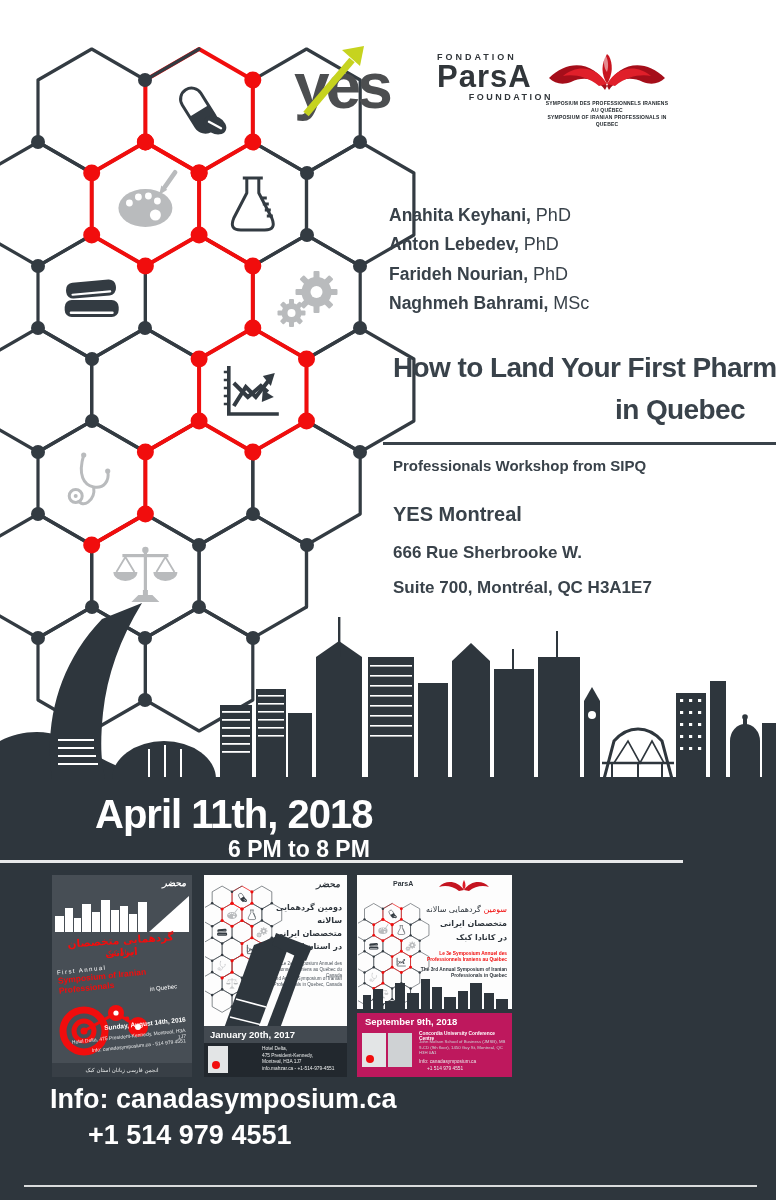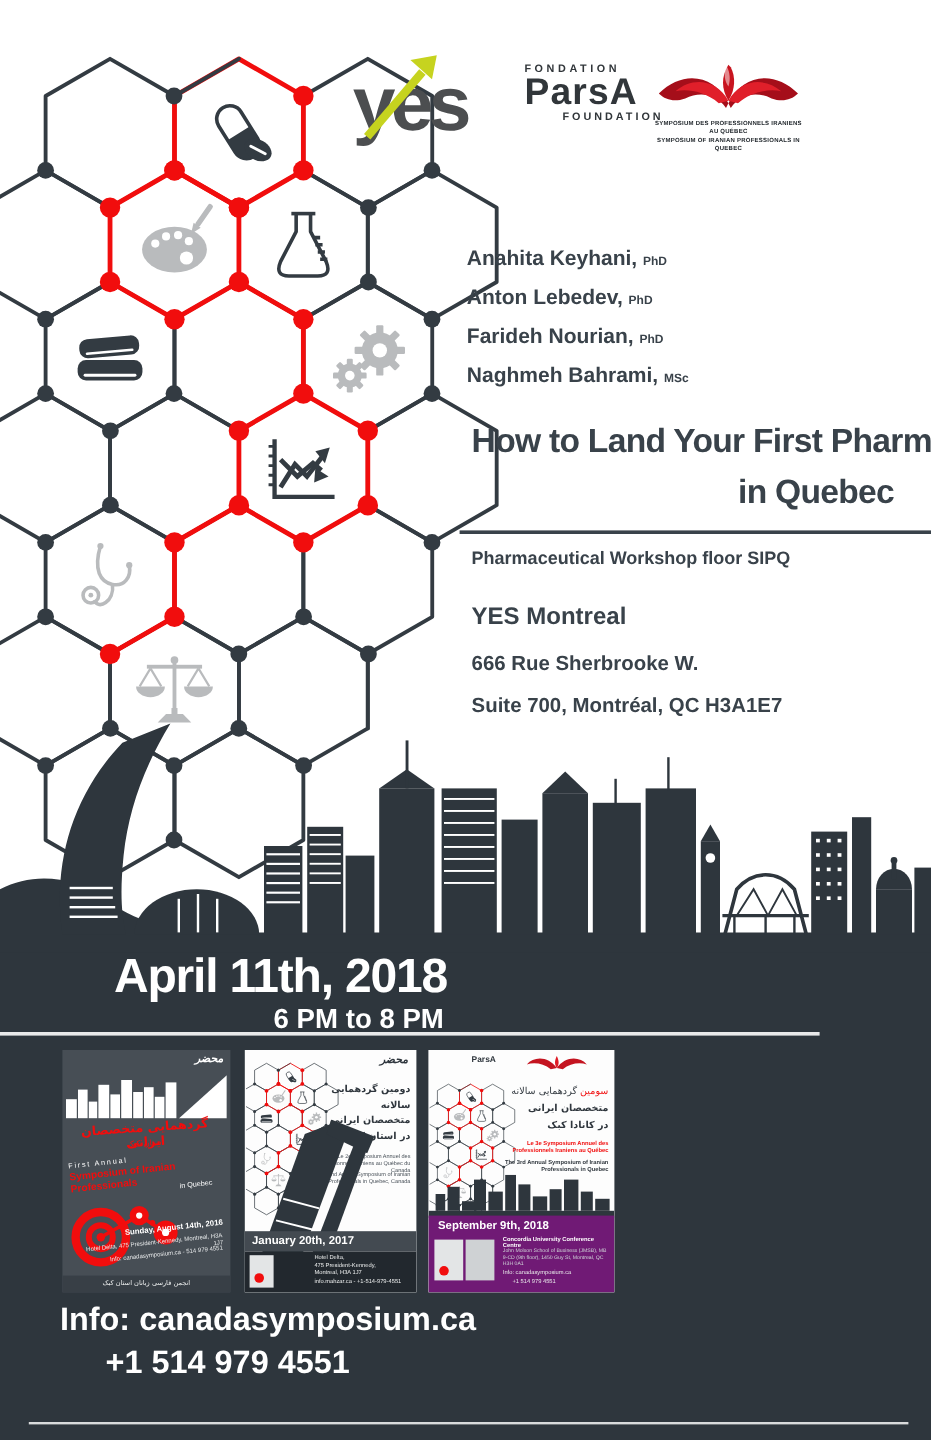--- a/index.html
+++ b/index.html
@@ -13,21 +13,21 @@
   .parsa{left:437px;top:52px;width:116px;color:#31363a;}
   .parsa .p-top{font-size:9px;letter-spacing:3px;font-weight:bold;}
   .parsa .p-name{font-size:31px;font-weight:bold;letter-spacing:1px;line-height:30px;}
   .parsa .p-bot{font-size:9px;letter-spacing:2.5px;font-weight:bold;text-align:right;}
   .sipq{left:543px;top:52px;width:128px;text-align:center;}
   .sipq .cap{font-size:5px;font-weight:bold;color:#23292e;line-height:7px;letter-spacing:.2px;}
 
   
   .speakers{left:389px;top:201px;}
   .spk{font-size:17.5px;font-weight:bold;line-height:29.4px;}
-  .spk .deg{font-size:10px;font-weight:bold;}
+  .spk .deg{font-size:18px;font-weight:normal;}
   .title-block{left:393px;top:352px;width:352px;}
   .t1{font-size:28px;font-weight:bold;letter-spacing:-.6px;white-space:nowrap;}
   .t2{font-size:28px;font-weight:bold;letter-spacing:-.6px;text-align:right;margin-top:10px;}
   .hr-ink{left:383px;top:442px;width:393px;height:3px;background:var(--ink,#39424a);}
   .subtitle{left:393px;top:457px;font-size:15px;font-weight:bold;}
   .venue{left:393px;top:503px;font-size:20px;font-weight:bold;}
   .addr{font-size:17px;font-weight:bold;}
   .addr1{left:393px;top:543px;}
   .addr2{left:393px;top:578px;}
 
@@ -69,21 +69,21 @@
   .thumb{position:absolute;background:#e3e5e6;}
   .thumb .dot{position:absolute;left:4px;bottom:4px;width:8px;height:8px;border-radius:50%;background:var(--red,#f10d0d);}
   .p2 .addr-lines{position:absolute;left:58px;top:3px;width:82px;color:#eceeee;font-size:4.8px;line-height:6.6px;}
   .p3 .parsa-mini{left:36px;top:5px;font-size:7px;font-weight:bold;color:#2f363d;}
   .p3 .fa-l1{left:60px;top:30px;width:90px;font-size:8px;font-weight:normal;color:#2f363d;text-align:right;}
   .p3 .fa-l1 .red{color:var(--red,#f10d0d);}
   .p3 .fa-l2{left:60px;top:44px;width:90px;font-size:8px;font-weight:bold;color:#2f363d;text-align:right;}
   .p3 .fa-l3{left:60px;top:58px;width:90px;font-size:8px;font-weight:bold;color:#2f363d;text-align:right;}
   .p3 .fr{left:58px;top:76px;width:92px;color:var(--red,#f10d0d);font-size:4.8px;font-weight:bold;line-height:6.2px;text-align:right;}
   .p3 .en{left:58px;top:92px;width:92px;color:#2f363d;font-size:4.8px;font-weight:bold;line-height:6.2px;text-align:right;}
-  .p3 .darksec{left:0;top:138px;width:155px;height:64px;background:#701a75;}
+  .p3 .darksec{left:0;top:138px;width:155px;height:64px;background:#be185d;}
   .p3 .d-date{position:absolute;left:8px;top:3px;color:#fff;font-size:9.5px;font-weight:bold;}
   .p3 .d-venue{position:absolute;left:62px;top:18px;width:90px;color:#fff;font-size:4.8px;font-weight:bold;}
   .p3 .d-addr{position:absolute;left:62px;top:26px;width:90px;color:#cfd4d8;font-size:4.3px;line-height:5.6px;}
   .p3 .d-info{position:absolute;left:62px;top:46px;width:90px;color:#e8e9ea;font-size:4.8px;}
   .p3 .d-phone{position:absolute;left:70px;top:53px;width:90px;color:#e8e9ea;font-size:4.8px;}
 </style>
 </head>
 <body>
 
 <div class="poster">
@@ -298,21 +298,21 @@
     <div class="spk"><span>Anton Lebedev,</span> <span class="deg">PhD</span></div>
     <div class="spk"><span>Farideh Nourian,</span> <span class="deg">PhD</span></div>
     <div class="spk"><span>Naghmeh Bahrami,</span> <span class="deg">MSc</span></div>
   </div>
 
   <div class="abs title-block">
     <div class="t1">How to Land Your First Pharma Job</div>
     <div class="t2">in Quebec</div>
   </div>
   <div class="abs hr-ink"></div>
-  <div class="abs subtitle">Pharmaceutical Workshop floor SIPQ</div>
+  <div class="abs subtitle">Professionals Workshop from SIPQ</div>
 
   <div class="abs venue">YES Montreal</div>
   <div class="abs addr addr1">666 Rue Sherbrooke W.</div>
   <div class="abs addr addr2">Suite 700, Montréal, QC H3A1E7</div>
 
   <svg class="abs" style="left:0;top:591px" width="776" height="205" viewBox="0 0 776 205">
     <g fill="var(--dark)">
       <path d="M0,205 L0,150 C28,136 60,138 90,160 C118,180 150,186 180,186 L776,186 L776,205 Z"></path>
       <path d="M52,188 C44,132 58,74 102,28 L142,12 C120,48 107,84 103,122 C100,152 101,170 105,188 Z"></path>
       <path d="M112,188 A52,38 0 0 1 216,188 Z"></path>

